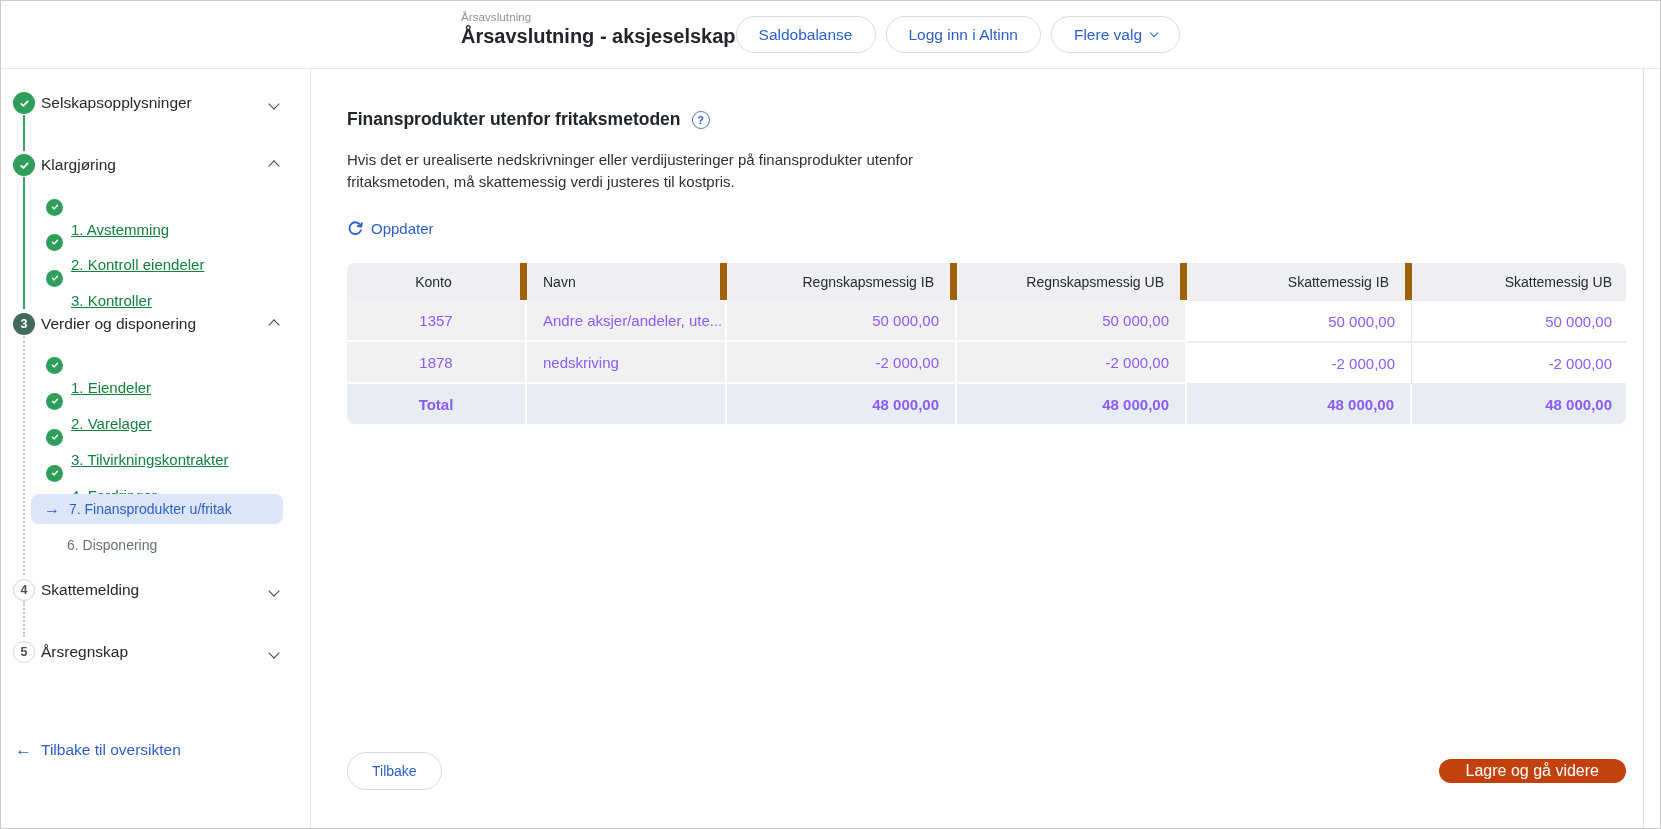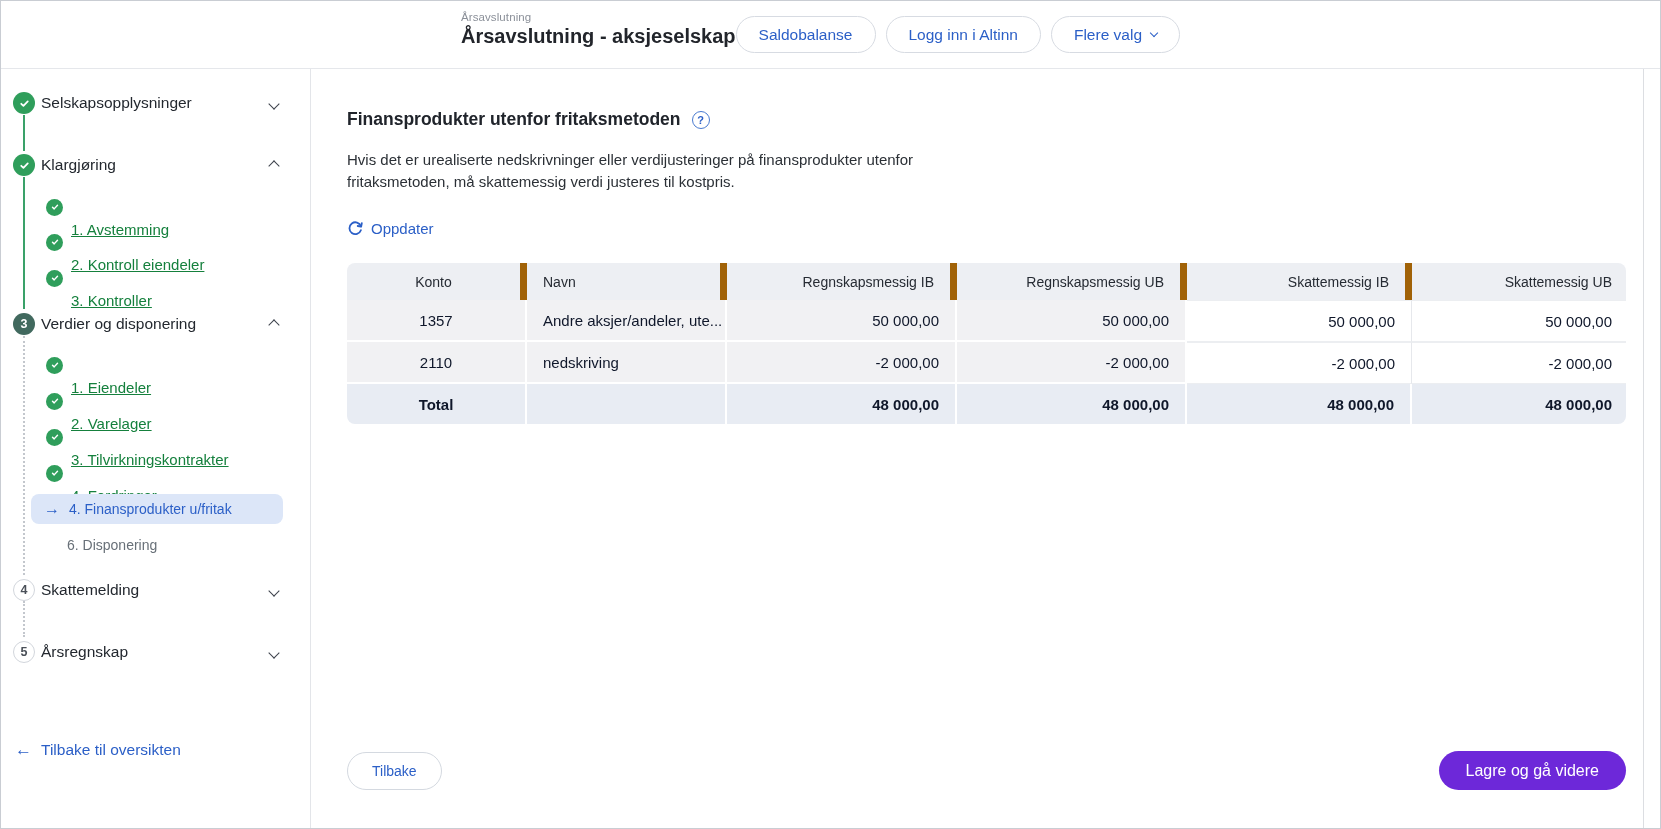--- a/index.html
+++ b/index.html
@@ -66,35 +66,35 @@
           font-size:11px; font-weight:700; display:flex; align-items:center; justify-content:center; cursor:pointer; }
   .desc { margin-top:19px; font-size:15px; line-height:22px; color:#2b3036; max-width:572px; }
   .refresh { margin-top:27px; display:flex; align-items:center; gap:7px; color:#2b5fc7;
              font-size:15px; font-weight:500; cursor:pointer; width:max-content; }
 
   .tablewrap { margin-top:26px; border-radius:8px; overflow:hidden; }
   table { width:100%; border-collapse:separate; border-spacing:0; table-layout:fixed; }
   th { height:37px; background:#edeff3; font-weight:400; font-size:14px; color:#262b33;
        border-right:7px solid #a16207; }
   th:last-child { border-right:none; }
-  td { height:42px; font-size:15px; color:#0f172a; background:#f1f1f3;
+  td { height:42px; font-size:15px; color:#8b5cf6; background:#f1f1f3;
        border-right:2px solid #fff; border-bottom:2px solid #fff;margin-left:48px; }
   td:last-child { border-right:none; }
   td.white { background:#fff; border-right:1px solid #e6e8ec; border-bottom:1px solid #eceef1;
              border-top:1px solid #eceef1; }
   td.white:last-child { border-right:none; }
   tr.total td { background:#e8ecf3; font-weight:700; height:40px; border-bottom:none; }
   .c { text-align:center; }
   .l { text-align:left; padding-left:16px; }
   .r { text-align:right; padding-right:16px; }
 
   .footer { margin-top:auto; display:flex; justify-content:space-between; align-items:center; }
   .btn-sec { height:38px; padding:0 24px; border-radius:19px; border:1px solid #d4d9e0; background:#fff;
              color:#2b5fc7; font-family:inherit; font-size:14px; font-weight:500; cursor:pointer; }
-  .btn-pri { height:39px; padding:0 27px; border-radius:21px; border:none; background:#6d28d9;
+  .btn-pri { height:24px; padding:0 27px; border-radius:21px; border:none; background:#c2410c;
              color:#fff; font-family:inherit; font-size:16px; font-weight:500; cursor:pointer; }
 
   .scrolltrack { position:absolute; top:68px; bottom:0; right:16px; width:1px; background:#dcdee2; }
 </style>
 </head>
 <body>
 
 <div class="page">
 
   <header>
@@ -199,21 +199,21 @@
     <div class="srow" style="top:389px;">
       <span class="ic-done small">
           <svg width="10" height="10" viewBox="0 0 24 24">
             <path d="M6 12.5l4 4 8-8.5" stroke="#fff" stroke-width="3.4" fill="none" stroke-linecap="round" stroke-linejoin="round"></path>
           </svg>
         </span>
       <span class="sublink">4. Fordringer</span>
     </div>
     <div class="active-item" style="top:425px;">
       <span class="arr">→</span>
-      <span class="lbl">4. Finansprodukter u/fritak</span>
+      <span class="lbl">7. Finansprodukter u/fritak</span>
     </div>
     <div class="srow" style="top:461px;">
       <span class="subplain">6. Disponering</span>
     </div>
 
     <div class="srow" style="top:506px;">
       <span class="ic-num todo">4</span>
       <span class="seclabel">Skattemelding</span>
       <span class="chevwrap"><span class="chev"></span></span>
     </div>
@@ -268,21 +268,21 @@
         <tbody>
           <tr>
             <td class="c">1357</td>
             <td class="l">Andre aksjer/andeler, ute...</td>
             <td class="r">50 000,00</td>
             <td class="r">50 000,00</td>
             <td class="r white">50 000,00</td>
             <td class="r white">50 000,00</td>
           </tr>
           <tr>
-            <td class="c">2110</td>
+            <td class="c">1878</td>
             <td class="l">nedskriving</td>
             <td class="r">-2 000,00</td>
             <td class="r">-2 000,00</td>
             <td class="r white">-2 000,00</td>
             <td class="r white">-2 000,00</td>
           </tr>
           <tr class="total">
             <td class="c">Total</td>
             <td class="l"></td>
             <td class="r">48 000,00</td>

